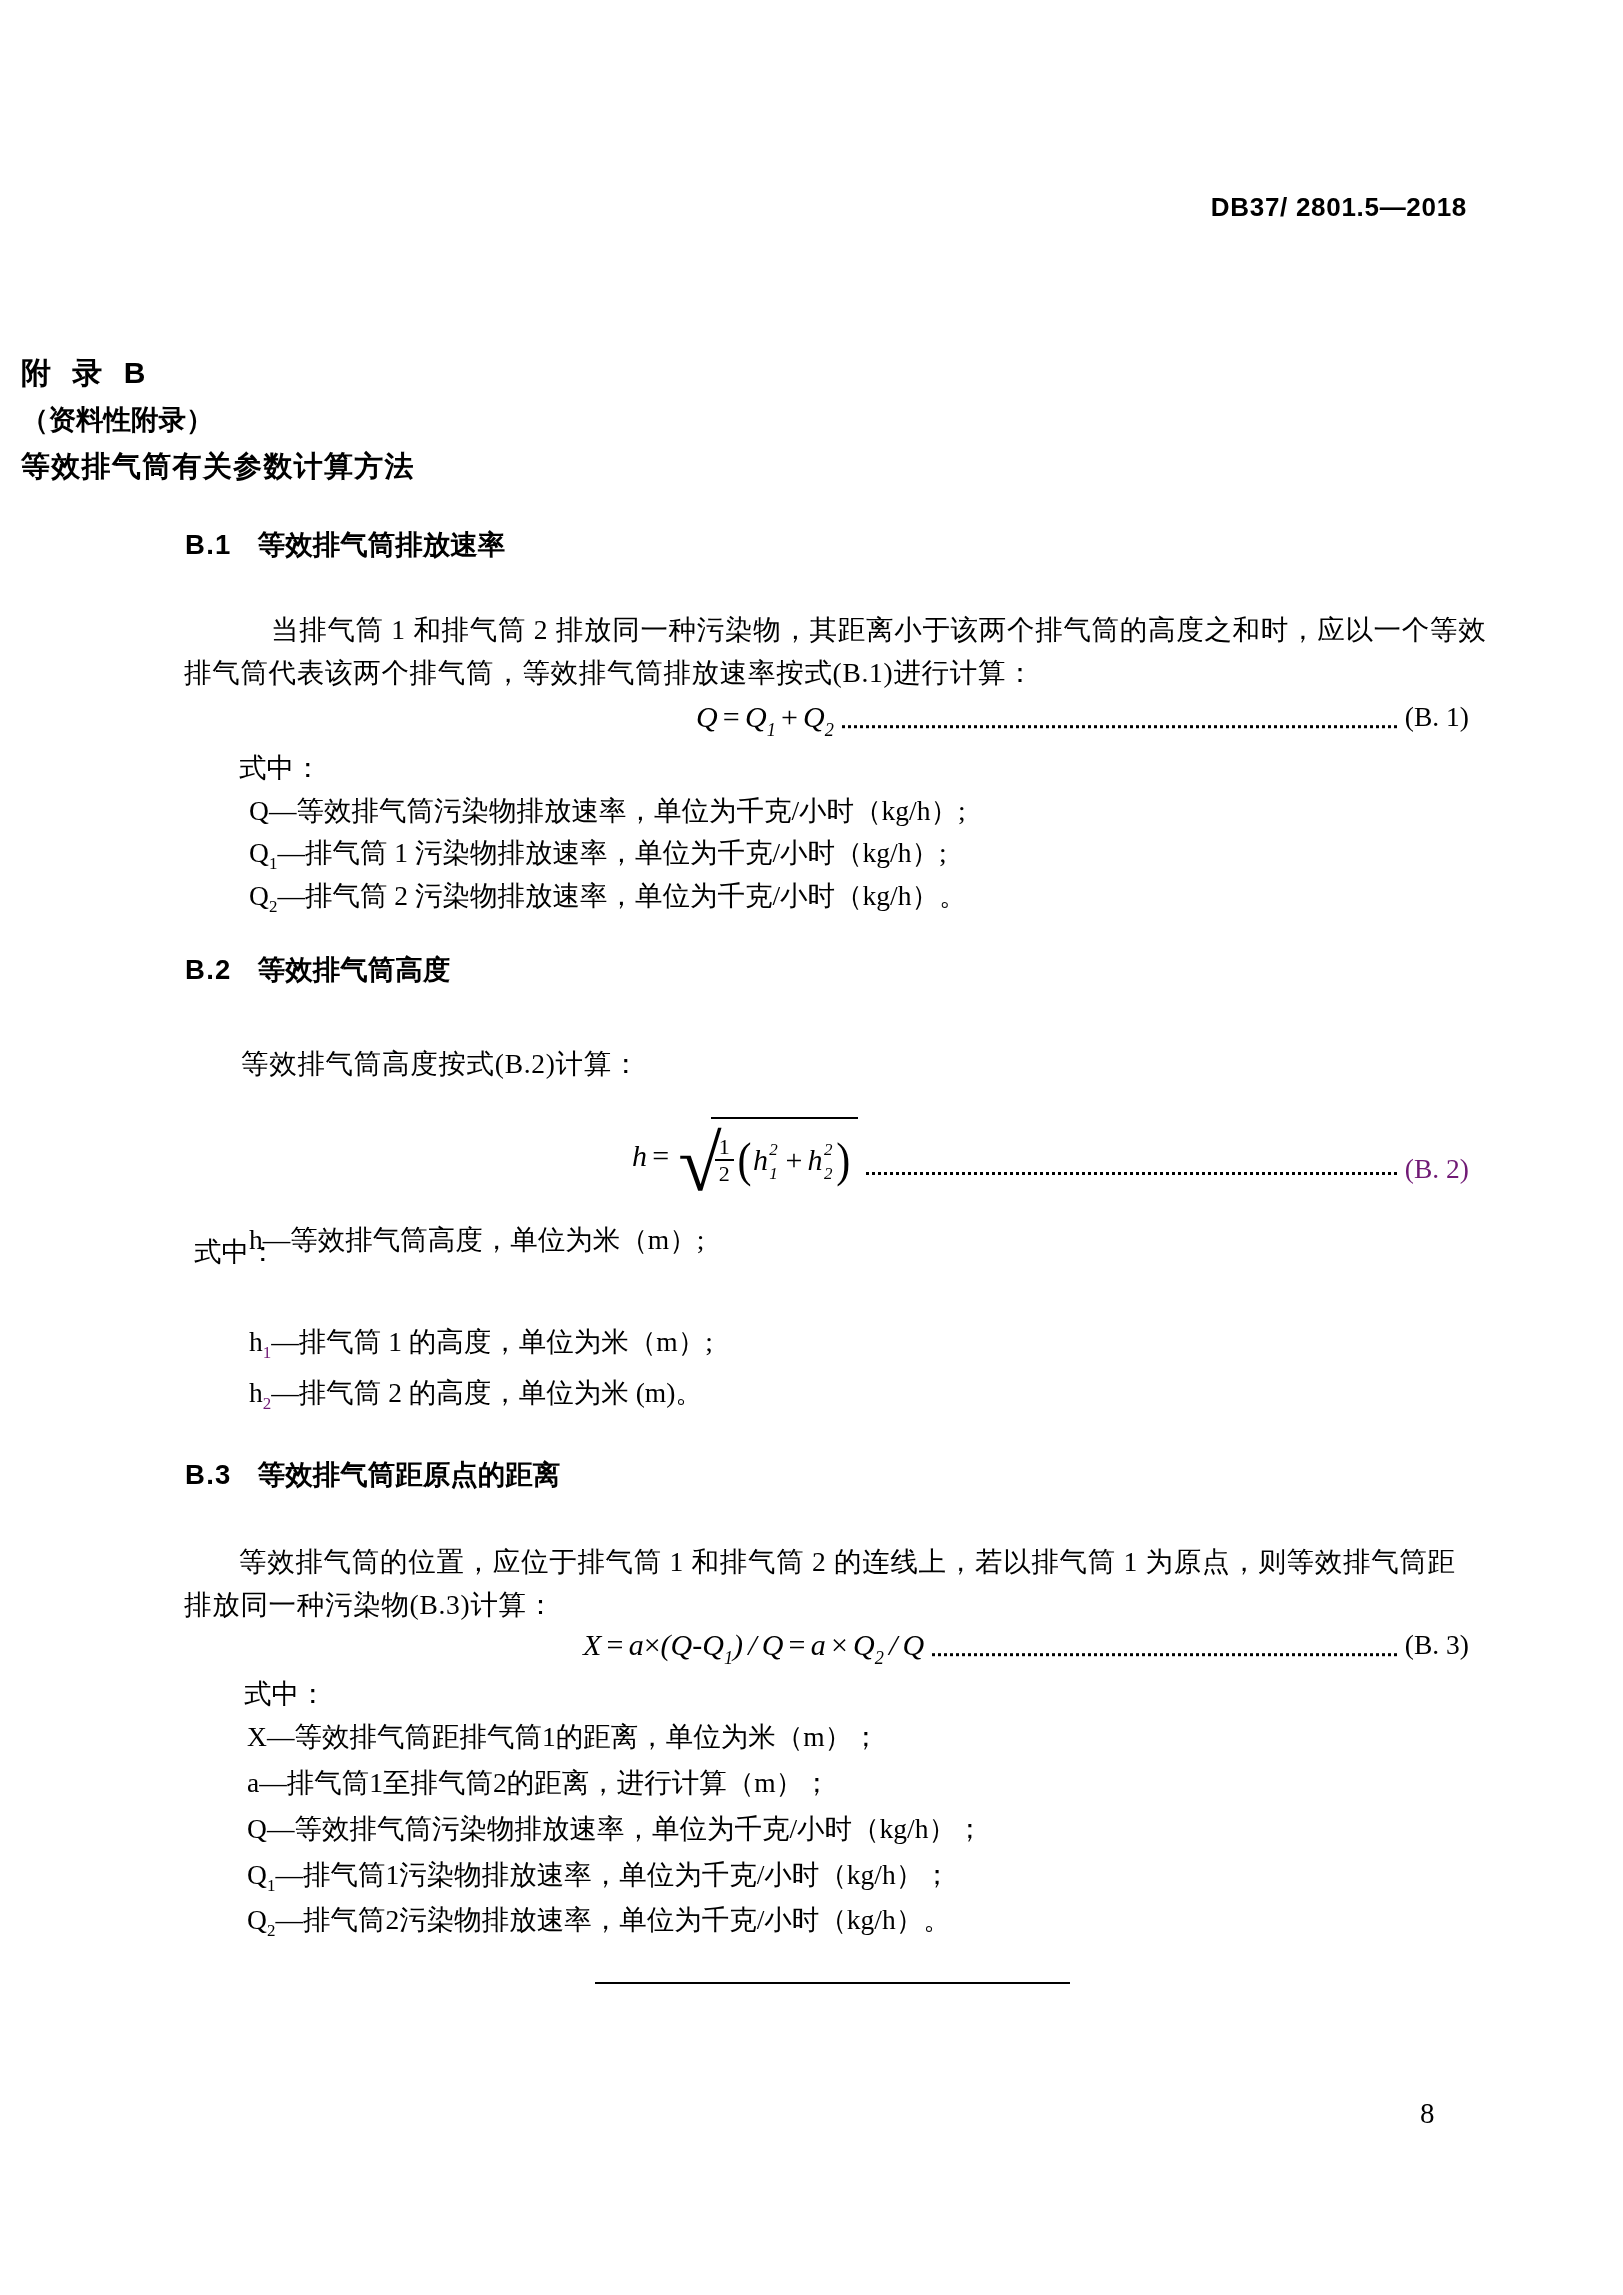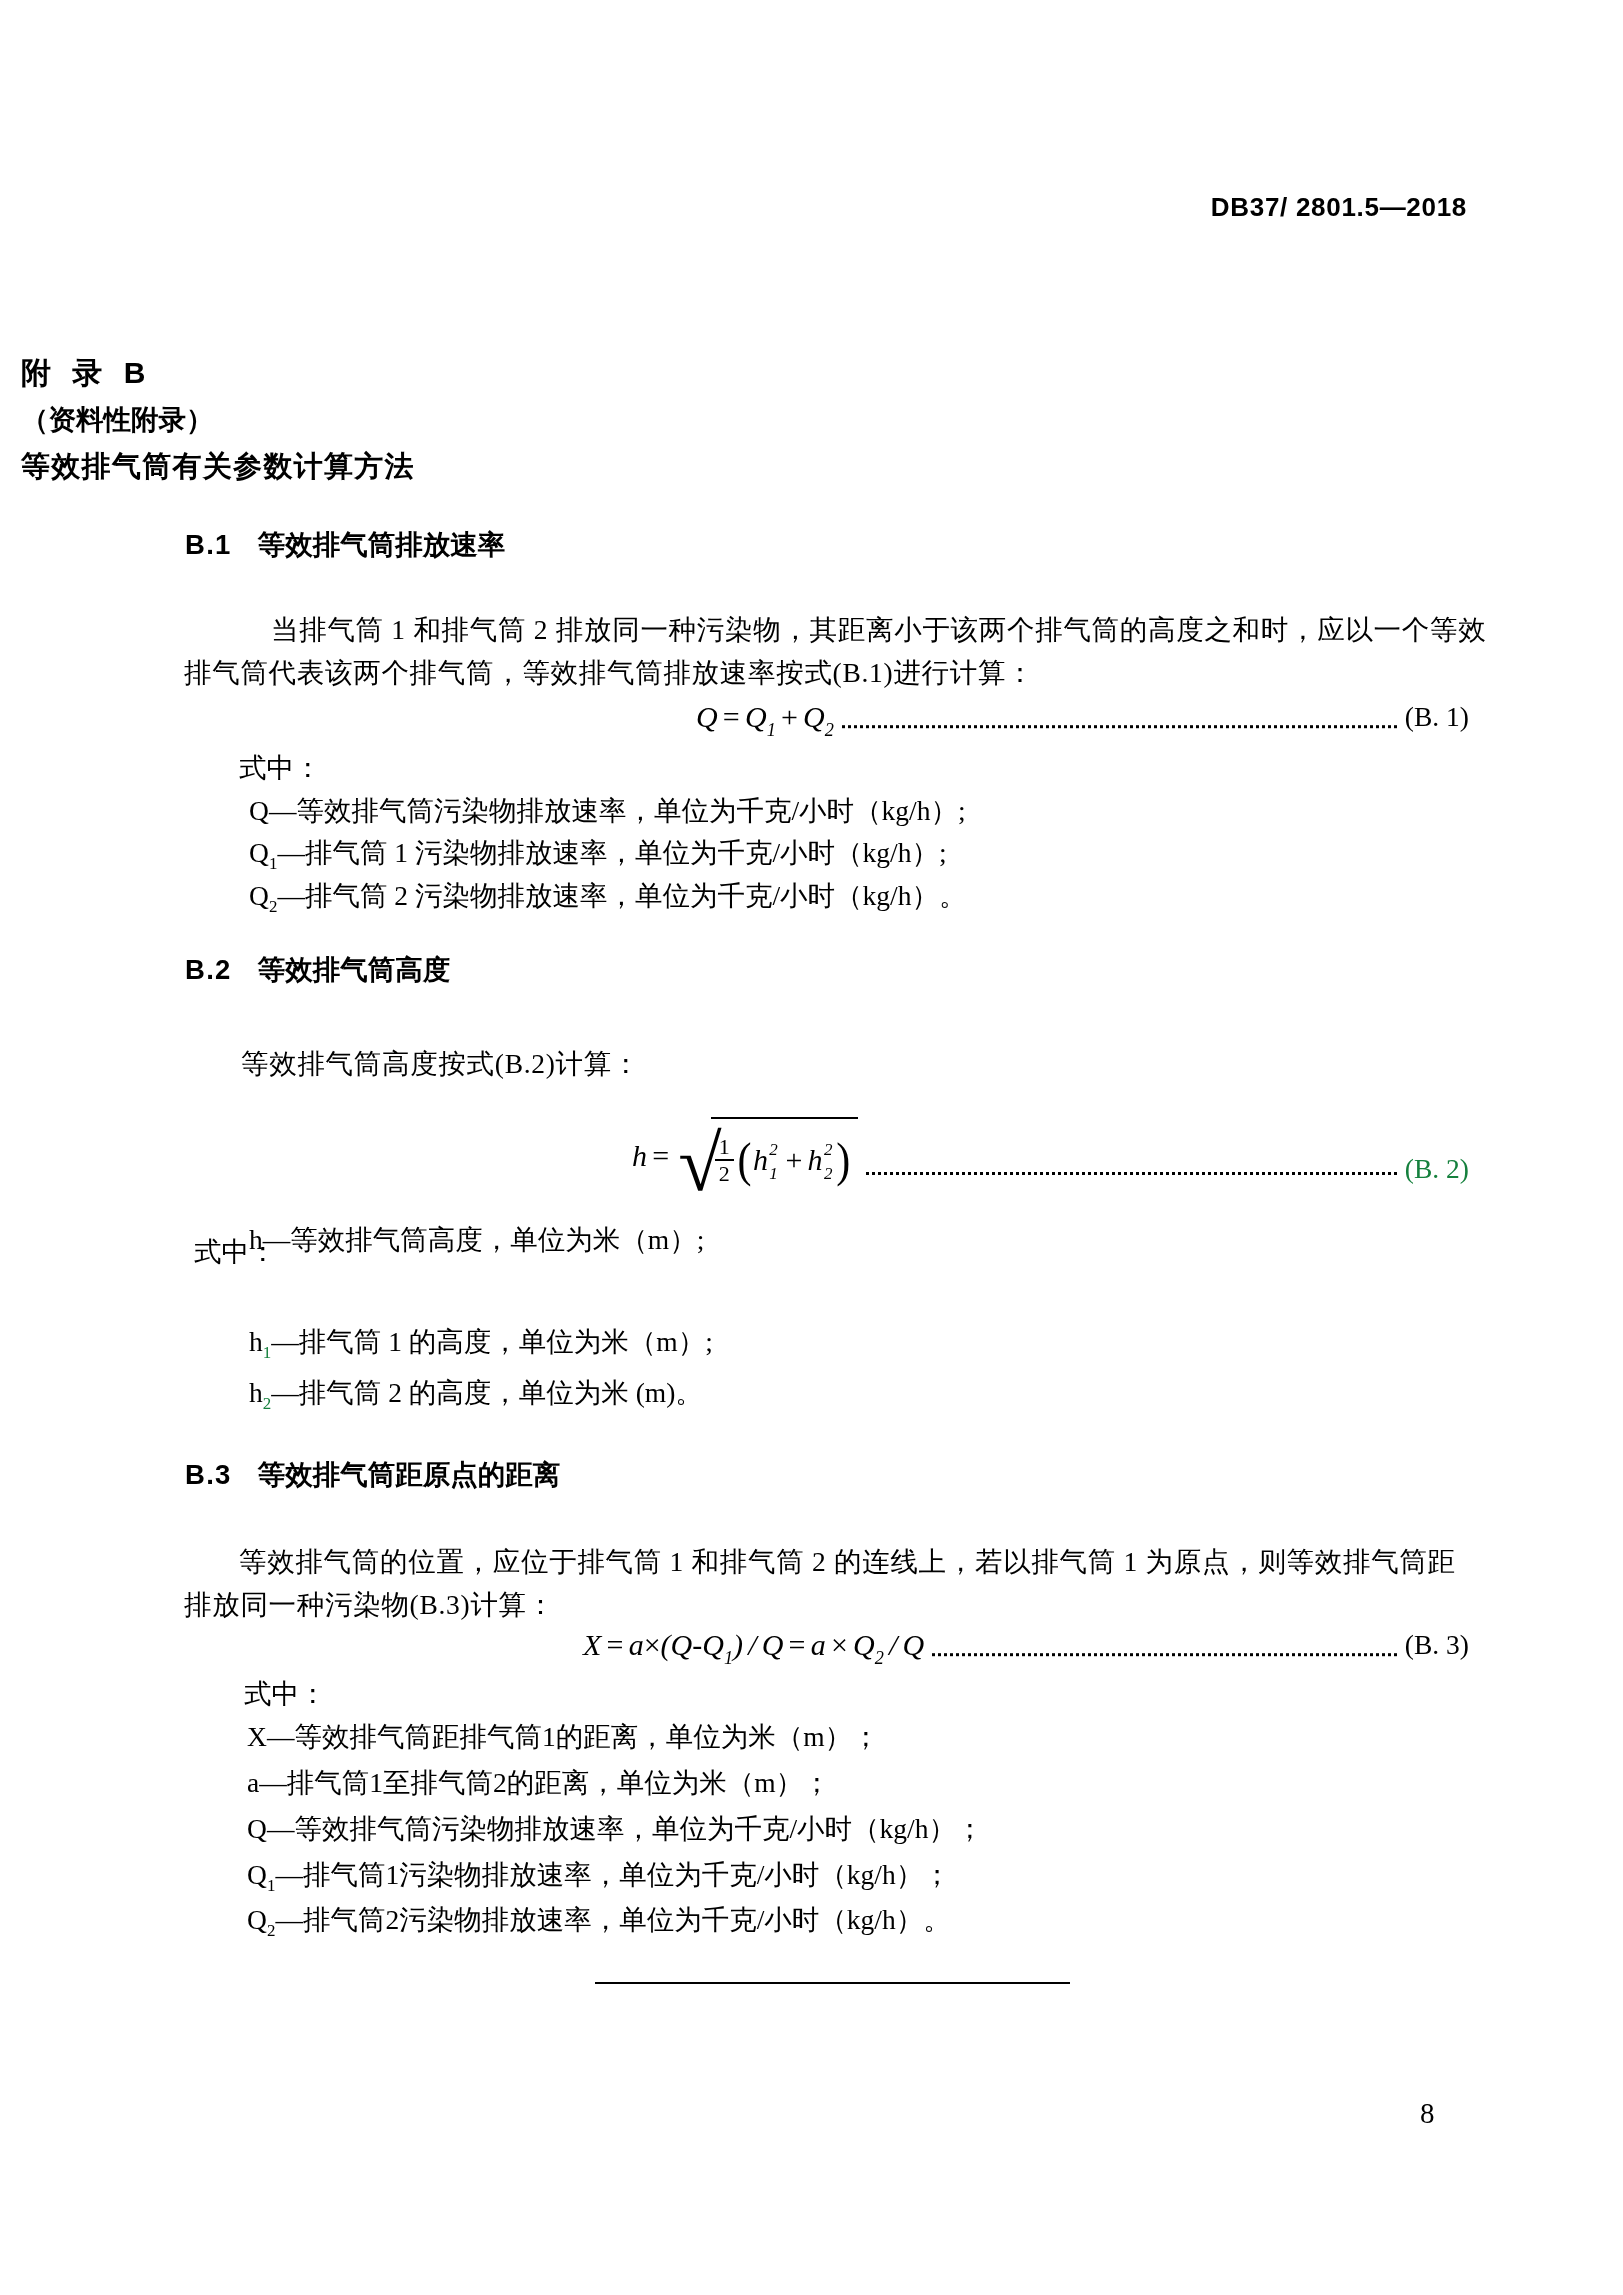--- a/index.html
+++ b/index.html
@@ -24,21 +24,21 @@
 
   
   .sec-head { font-family:"Liberation Sans",sans-serif; font-weight:700; font-size:27.5px; white-space:nowrap; }
   .sec-head .no { margin-right:26px; letter-spacing:1.3px; }
 
   
   .body-line { font-size:27.5px; line-height:37px; white-space:nowrap; letter-spacing:0.7px; }
   .lead { font-size:27.5px; white-space:nowrap; }
   .def-row { font-size:27.5px; white-space:nowrap; }
   .def-row sub { font-size:17px; line-height:0; }
-  .red { color:#15803d; }
+  .red { color:#701a75; }
 
   
   .fline { display:flex; align-items:center; }
   .math { display:inline-flex; align-items:center; font-size:30px; white-space:nowrap; }
   .fvar { font-style:italic; }
   .fop  { padding:0 5.2px; }
   .fsub { font-size:18.3px; font-style:italic; align-self:flex-end; transform:translateY(6.5px); }
   .leader { flex:1 1 auto; border-bottom:3.9px dotted #000; margin:0 7.9px; transform:translateY(9.2px); min-width:39px; }
   .fref { font-size:27.5px; white-space:nowrap; }
 
@@ -184,21 +184,21 @@
     <span class="leader"></span>
     <span class="fref">(B. 3)</span>
   </div>
 
   <div class="abs lead" style="top:1676px; left:244px;">式中：</div>
 
   <div class="abs def-row" style="top:1719px; left:247px;">
     <span>X</span><sub></sub><span>—等效排气筒距排气筒1的距离，单位为米（m）；</span>
   </div>
   <div class="abs def-row" style="top:1765px; left:247px;">
-    <span>a</span><sub></sub><span>—排气筒1至排气筒2的距离，单位为米（m）；</span>
+    <span>a</span><sub></sub><span>—排气筒1至排气筒2的距离，进行计算（m）；</span>
   </div>
   <div class="abs def-row" style="top:1811px; left:247px;">
     <span>Q</span><sub></sub><span>—等效排气筒污染物排放速率，单位为千克/小时（kg/h）；</span>
   </div>
   <div class="abs def-row" style="top:1857px; left:247px;">
     <span>Q</span><sub>1</sub><span>—排气筒1污染物排放速率，单位为千克/小时（kg/h）；</span>
   </div>
   <div class="abs def-row" style="top:1902px; left:247px;">
     <span>Q</span><sub>2</sub><span>—排气筒2污染物排放速率，单位为千克/小时（kg/h）。</span>
   </div>

